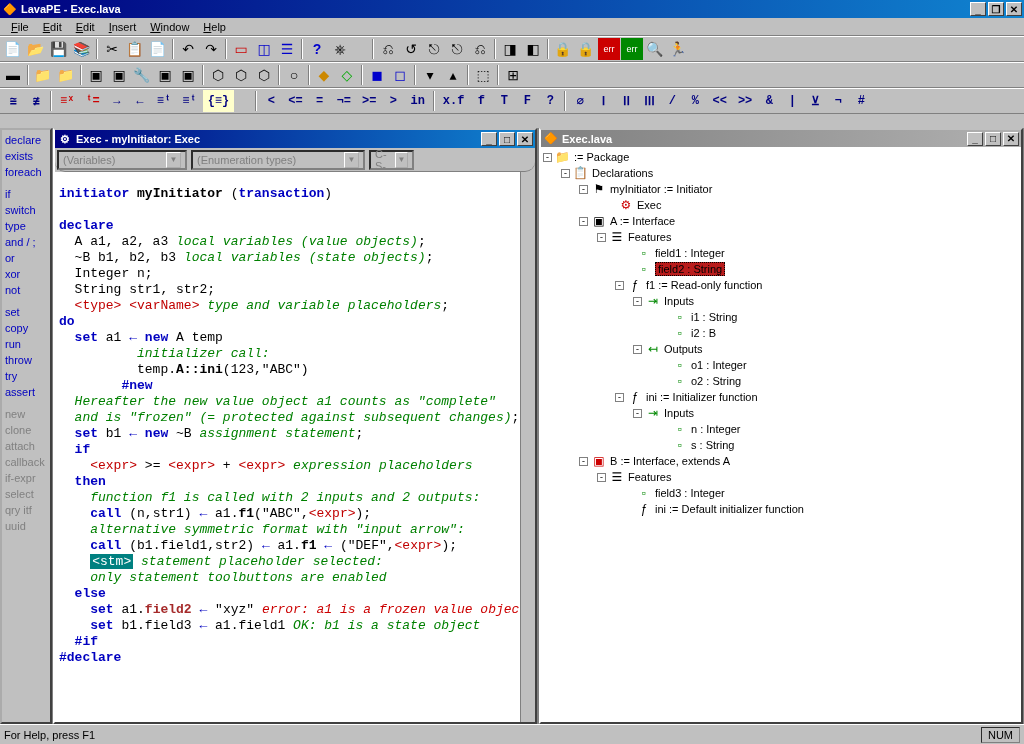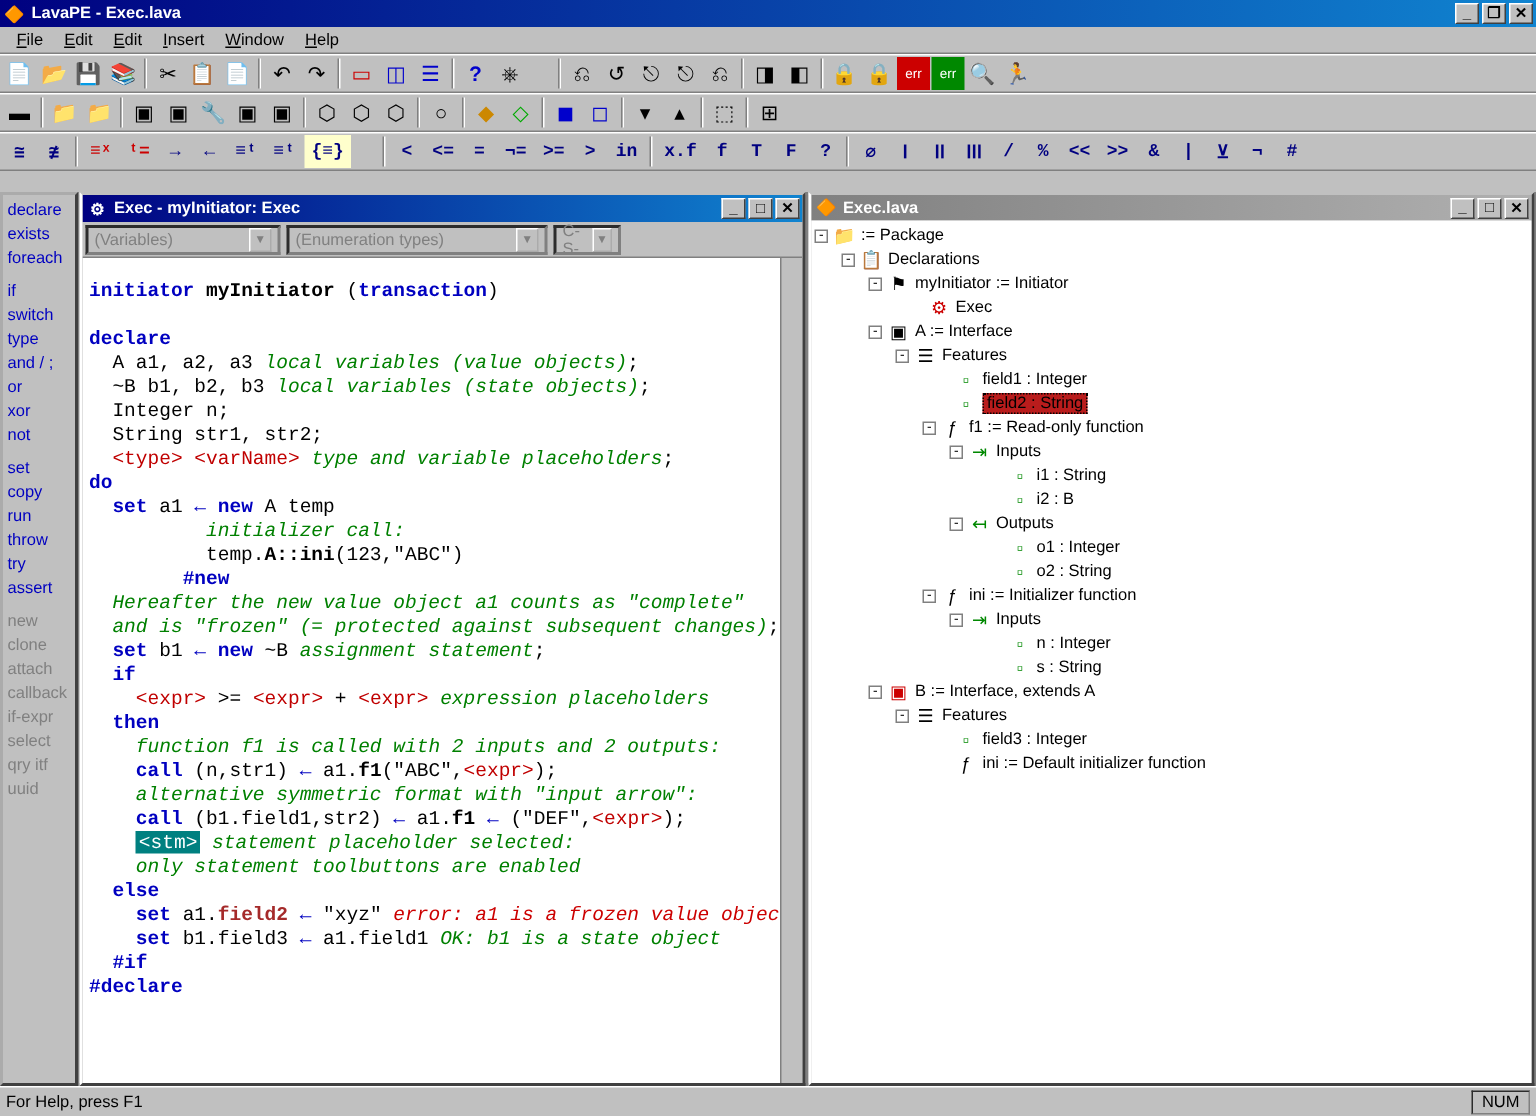--- a/index.html
+++ b/index.html
@@ -16,21 +16,21 @@
 .sep { width: 2px; height: 20px; border-left: 1px solid #808080; border-right: 1px solid #fff; margin: 0 2px; }
 .optoolbar .tbtn { font-family: "Courier New", monospace; font-weight:bold; font-size:12px;color:#000080;width:auto;padding:0 4px;min-width:22px;}
 .workspace { position: absolute; top: 128px; left: 0; right: 0; bottom: 20px; background: #808080; display: flex; }
 .kwpanel { width: 52px; background: #c0c0c0; border: 2px inset #fff; border-right-color:#404040;border-bottom-color:#404040; padding: 2px; overflow:hidden;}
 .kwpanel div { color: #0000c0; font-size: 11px; padding: 2px 1px; cursor: default; }
 .kwpanel .dis { color: #808080; }
 .kwpanel .gap { height: 6px; }
 .mdichild { border: 2px solid #404040; border-left-color:#fff;border-top-color:#c0c0c0; background: #c0c0c0; display: flex; flex-direction: column; margin: 0 1px;}
 .mdichild .titlebar { font-size: 11px; }
 .editor { flex: 1; overflow: hidden; }
-.combos { height: 24px; display: flex; align-items: center; padding: 2px; gap: 4px; background:#c0c0c0;border-bottom:1px solid #808080;}
+.combos { height: 24px; display: flex; align-items: center; padding: 2px; gap: 4px; background:#c0c0c0;border-bottom:1px solid #808080;border-radius:10px;}
 .combo { background: #c0c0c0; border: 2px inset #808080; height: 20px; display: flex; align-items:center; padding: 0 4px; color:#808080;font-size:11px;}
 .combo .arr { margin-left:auto;width:15px;height:16px;background:#c0c0c0;border:1px outset #fff;display:flex;align-items:center;justify-content:center;font-size:8px;}
 .code { background: #ffffff; font-family: "Courier New", monospace; font-size: 13px; line-height: 16px; padding: 14px 4px; white-space: pre; overflow: auto; height: 100%; position:relative;}
 .kw { color: #0000c0; font-weight: bold; }
 .cm { color: #008000; font-style: italic; }
 .pl { color: #c00000; }
 .nm { color: #000; font-weight: bold; }
 .fn { color: #a52a2a; font-weight:bold;margin-top:19px;}
 .sel { background: #008080; color: #fff; padding:0 2px;}
 .scrollbar { width: 16px; background: #c0c0c0; border-left: 1px solid #808080;}

